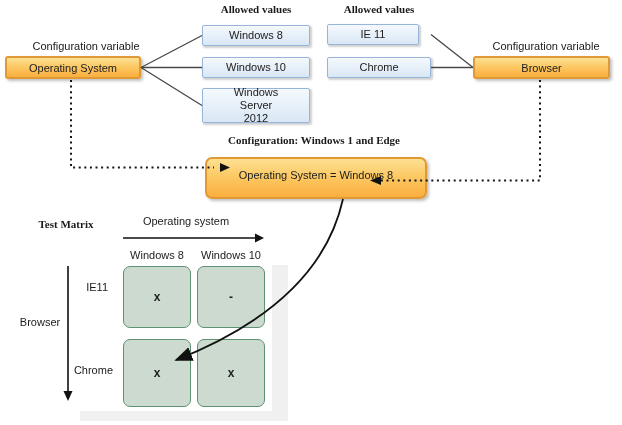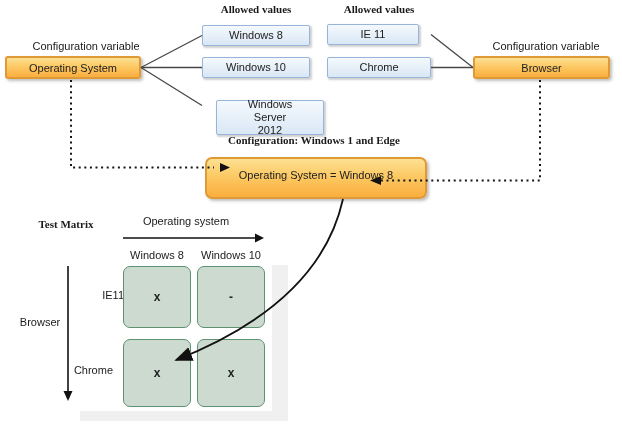--- a/index.html
+++ b/index.html
@@ -47,21 +47,21 @@
 </style>
 </head>
 <body>
 
 <div class="abs caption" style="left:6px;top:40px;width:160px;">Configuration variable</div>
 <div class="abs var-box" style="left:5px;top:56px;width:136px;height:23px;">Operating System</div>
 
 <div class="abs heading" style="left:200px;top:3px;width:112px;">Allowed values</div>
 <div class="abs val-box" style="left:202px;top:25px;width:108px;height:21px;">Windows 8</div>
 <div class="abs val-box" style="left:202px;top:57px;width:108px;height:21px;">Windows 10</div>
-<div class="abs val-box" style="left:216px;top:88px;width:108px;height:35px;padding:0 29px;margin-top:12px;">Windows Server 2012</div>
+<div class="abs val-box" style="left:202px;top:88px;width:108px;height:35px;padding:0 29px;">Windows Server 2012</div>
 
 <div class="abs heading" style="left:323px;top:3px;width:112px;">Allowed values</div>
 <div class="abs val-box" style="left:327px;top:24px;width:92px;height:21px;">IE 11</div>
 <div class="abs val-box" style="left:327px;top:57px;width:104px;height:21px;">Chrome</div>
 
 <div class="abs caption" style="left:471px;top:40px;width:150px;">Configuration variable</div>
 <div class="abs var-box" style="left:473px;top:56px;width:137px;height:23px;">Browser</div>
 
 <div class="abs heading" style="left:164px;top:134px;width:300px;">Configuration: Windows 1 and Edge</div>
 <div class="abs config-box" style="left:205px;top:157px;width:222px;height:42px;border-radius:7px;">
@@ -71,21 +71,21 @@
 <div class="abs heading" style="left:28px;top:218px;width:76px;">Test Matrix</div>
 <div class="abs caption" style="left:130px;top:215px;width:112px;">Operating system</div>
 <div class="abs caption" style="left:12px;top:316px;width:56px;">Browser</div>
 
 <div class="abs shadow-strip" style="left:272px;top:265px;width:16px;height:156px;"></div>
 <div class="abs shadow-strip" style="left:80px;top:411px;width:204px;height:10px;"></div>
 
 <div class="abs collabel" style="left:123px;top:249px;width:68px;">Windows 8</div>
 <div class="abs collabel" style="left:197px;top:249px;width:68px;">Windows 10</div>
 
-<div class="abs rowlabel" style="left:74px;top:281px;width:50px;margin-top:8px;">IE11</div>
+<div class="abs rowlabel" style="left:58px;top:281px;width:50px;">IE11</div>
 <div class="abs rowlabel" style="left:58px;top:364px;width:55px;">Chrome</div>
 
 <div class="abs cell" style="left:123px;top:266px;width:68px;height:62px;">x</div>
 <div class="abs cell" style="left:197px;top:266px;width:68px;height:62px;">-</div>
 <div class="abs cell" style="left:123px;top:339px;width:68px;height:68px;">x</div>
 <div class="abs cell" style="left:197px;top:339px;width:68px;height:68px;">x</div>
 
 <svg class="overlay" width="622" height="425" viewBox="0 0 622 425">
   <defs>
     <marker id="arrowhead" orient="auto" markerWidth="11" markerHeight="10" refX="9" refY="5">

